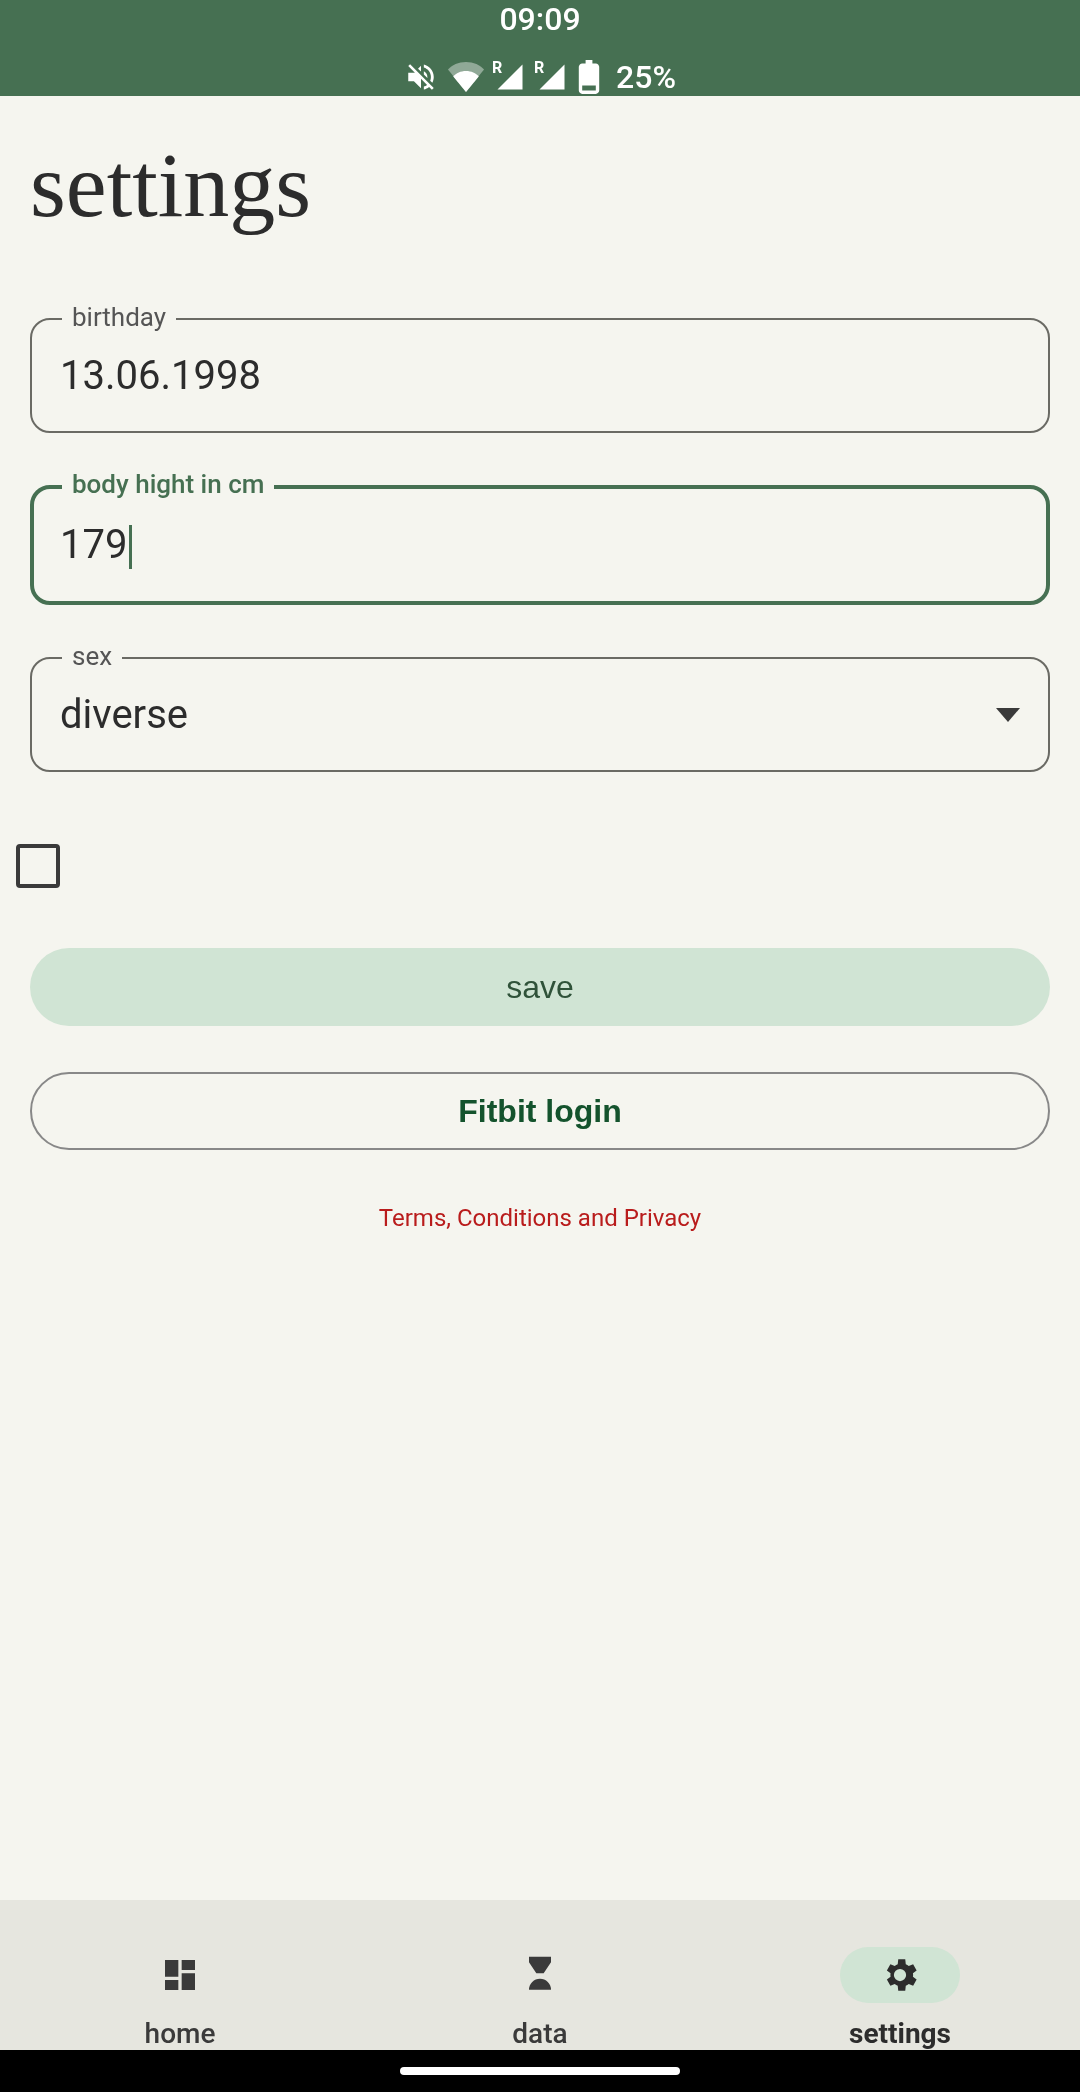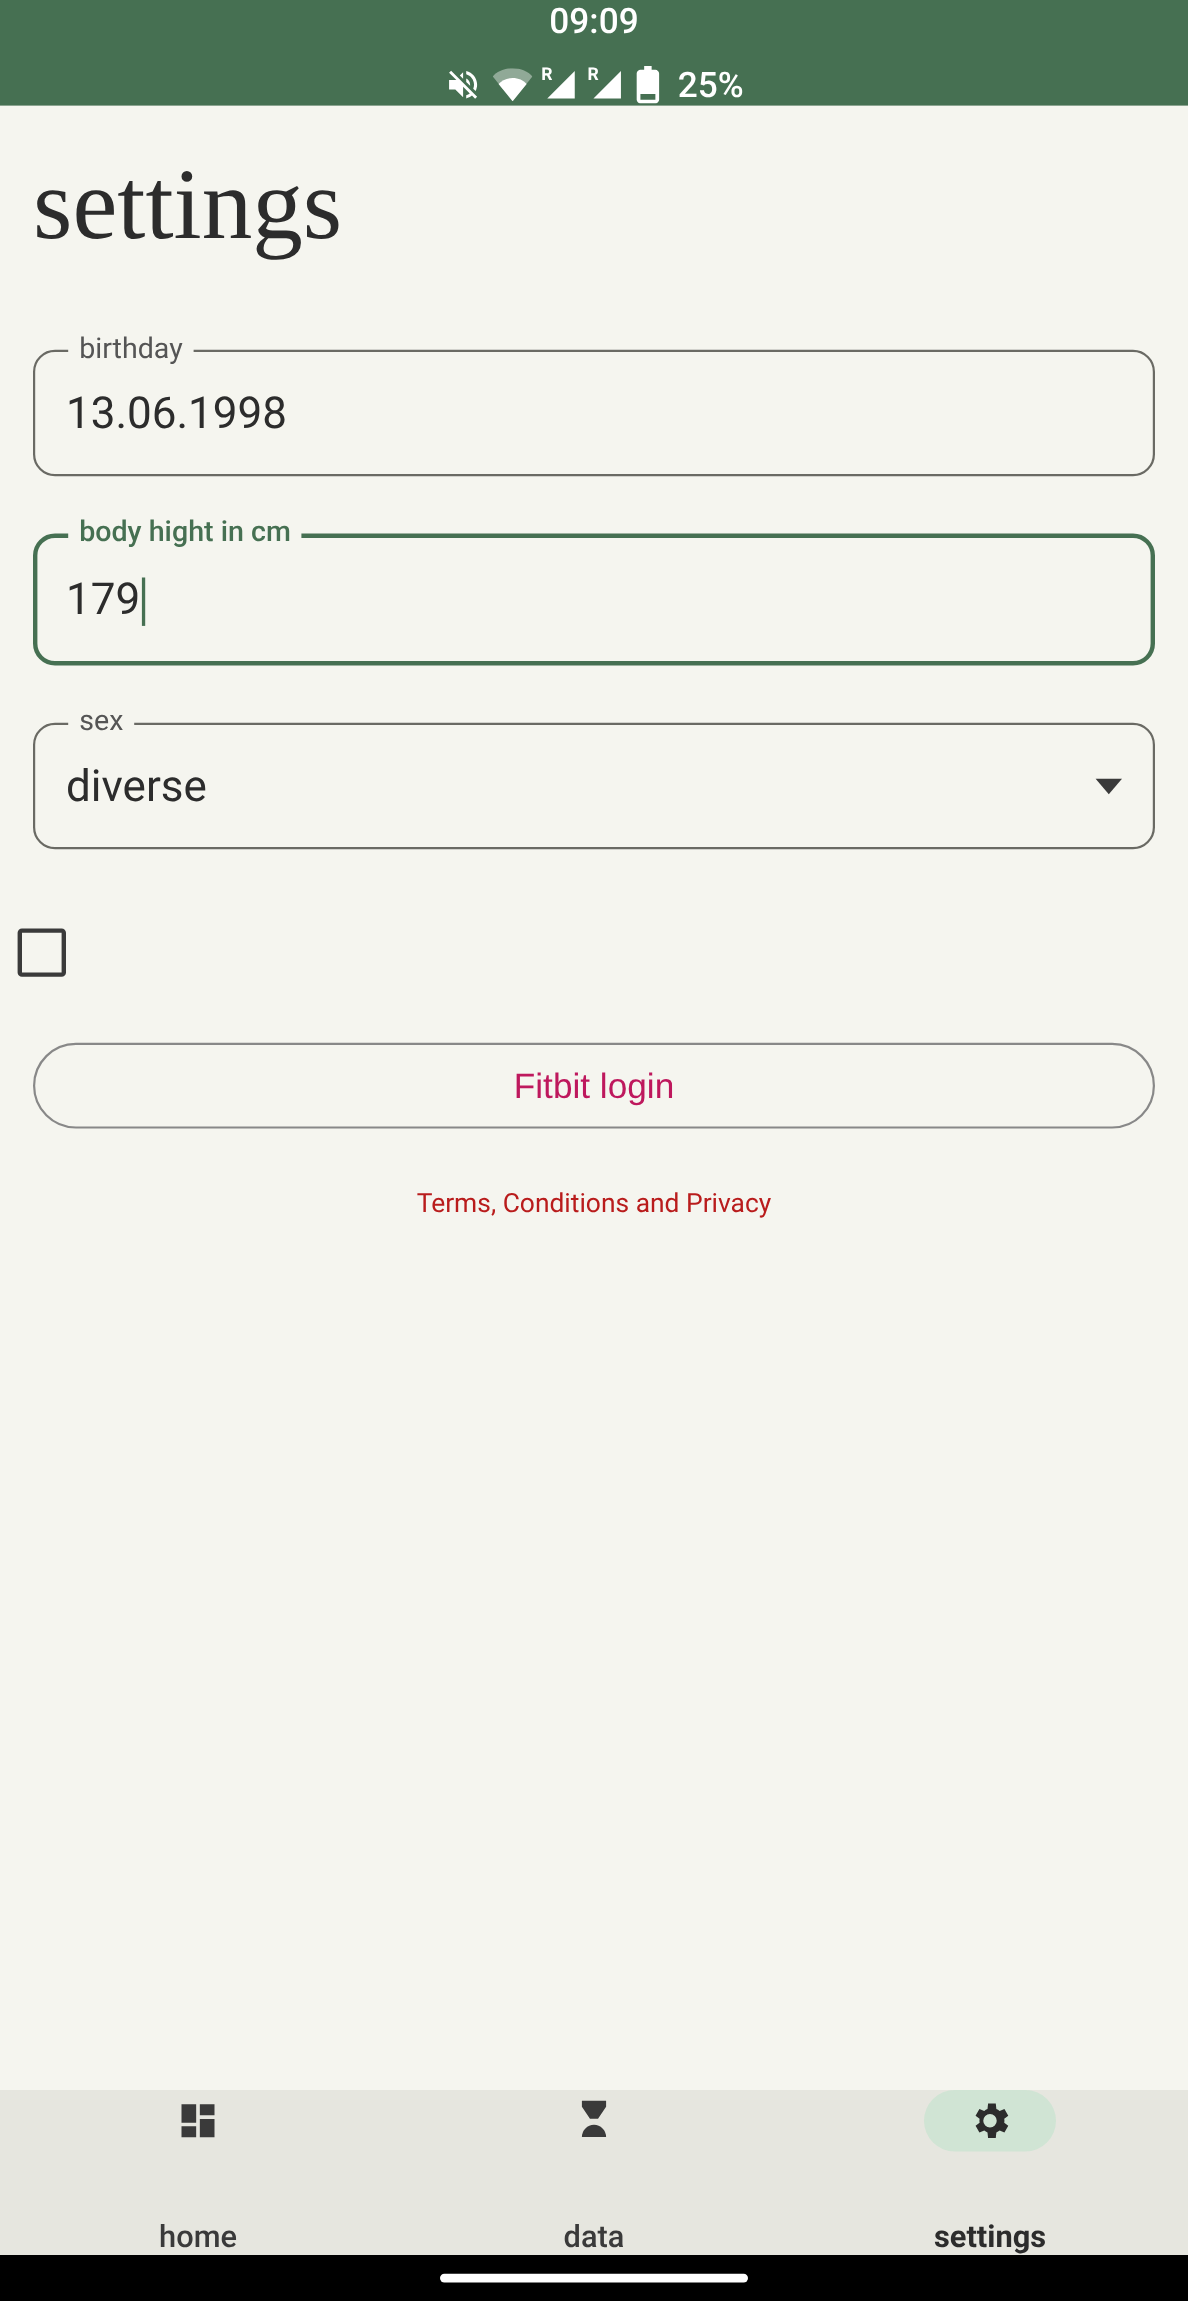--- a/index.html
+++ b/index.html
@@ -142,42 +142,43 @@
     cursor: pointer;
   }
   .btn-filled {
     background: #d0e4d4;
     color: #2f5239;
     border: none;
   }
   .btn-outlined {
     background: transparent;
     border: 2px solid #888;
-    color: #be185d;
+    color: #14532d;
+    font-weight: bold;
   }
 
   .terms {
     text-align: center;
     font-size: 24px;
     color: #b91c1c;
     margin-top: 8px;
   }
 
   
   .bottom-nav {
     height: 150px;
     background: #e6e6df;
     display: flex;
   }
   .nav-item {
     flex: 1;
     display: flex;
     flex-direction: column;
     align-items: center;
-    justify-content: space-between;
+    justify-content: flex-end;
     gap: 14px;
   }
   .nav-icon-wrap {
     width: 120px;
     height: 56px;
     border-radius: 28px;
     display: flex;
     align-items: center;
     justify-content: center;
   }
@@ -266,20 +267,21 @@
         <span class="triangle"></span>
       </div>
     </div>
     <span class="field-label">sex</span>
   </div>
 
   <div class="checkbox-row">
     <span class="checkbox"></span>
   </div>
 
+  <button class="btn btn-filled">save</button>
   <button class="btn btn-outlined">Fitbit login</button>
 
   <div class="terms">Terms, Conditions and Privacy</div>
 </div>
 
 <div class="bottom-nav">
   <div class="nav-item">
     <div class="nav-icon-wrap">
       <svg width="40" height="40" viewBox="0 0 24 24" fill="#3a3a3a">
           <path d="M3 3h8v10H3V3zm10 0h8v6h-8V3zM3 15h8v6H3v-6zm10-4h8v10h-8V11z"></path>

